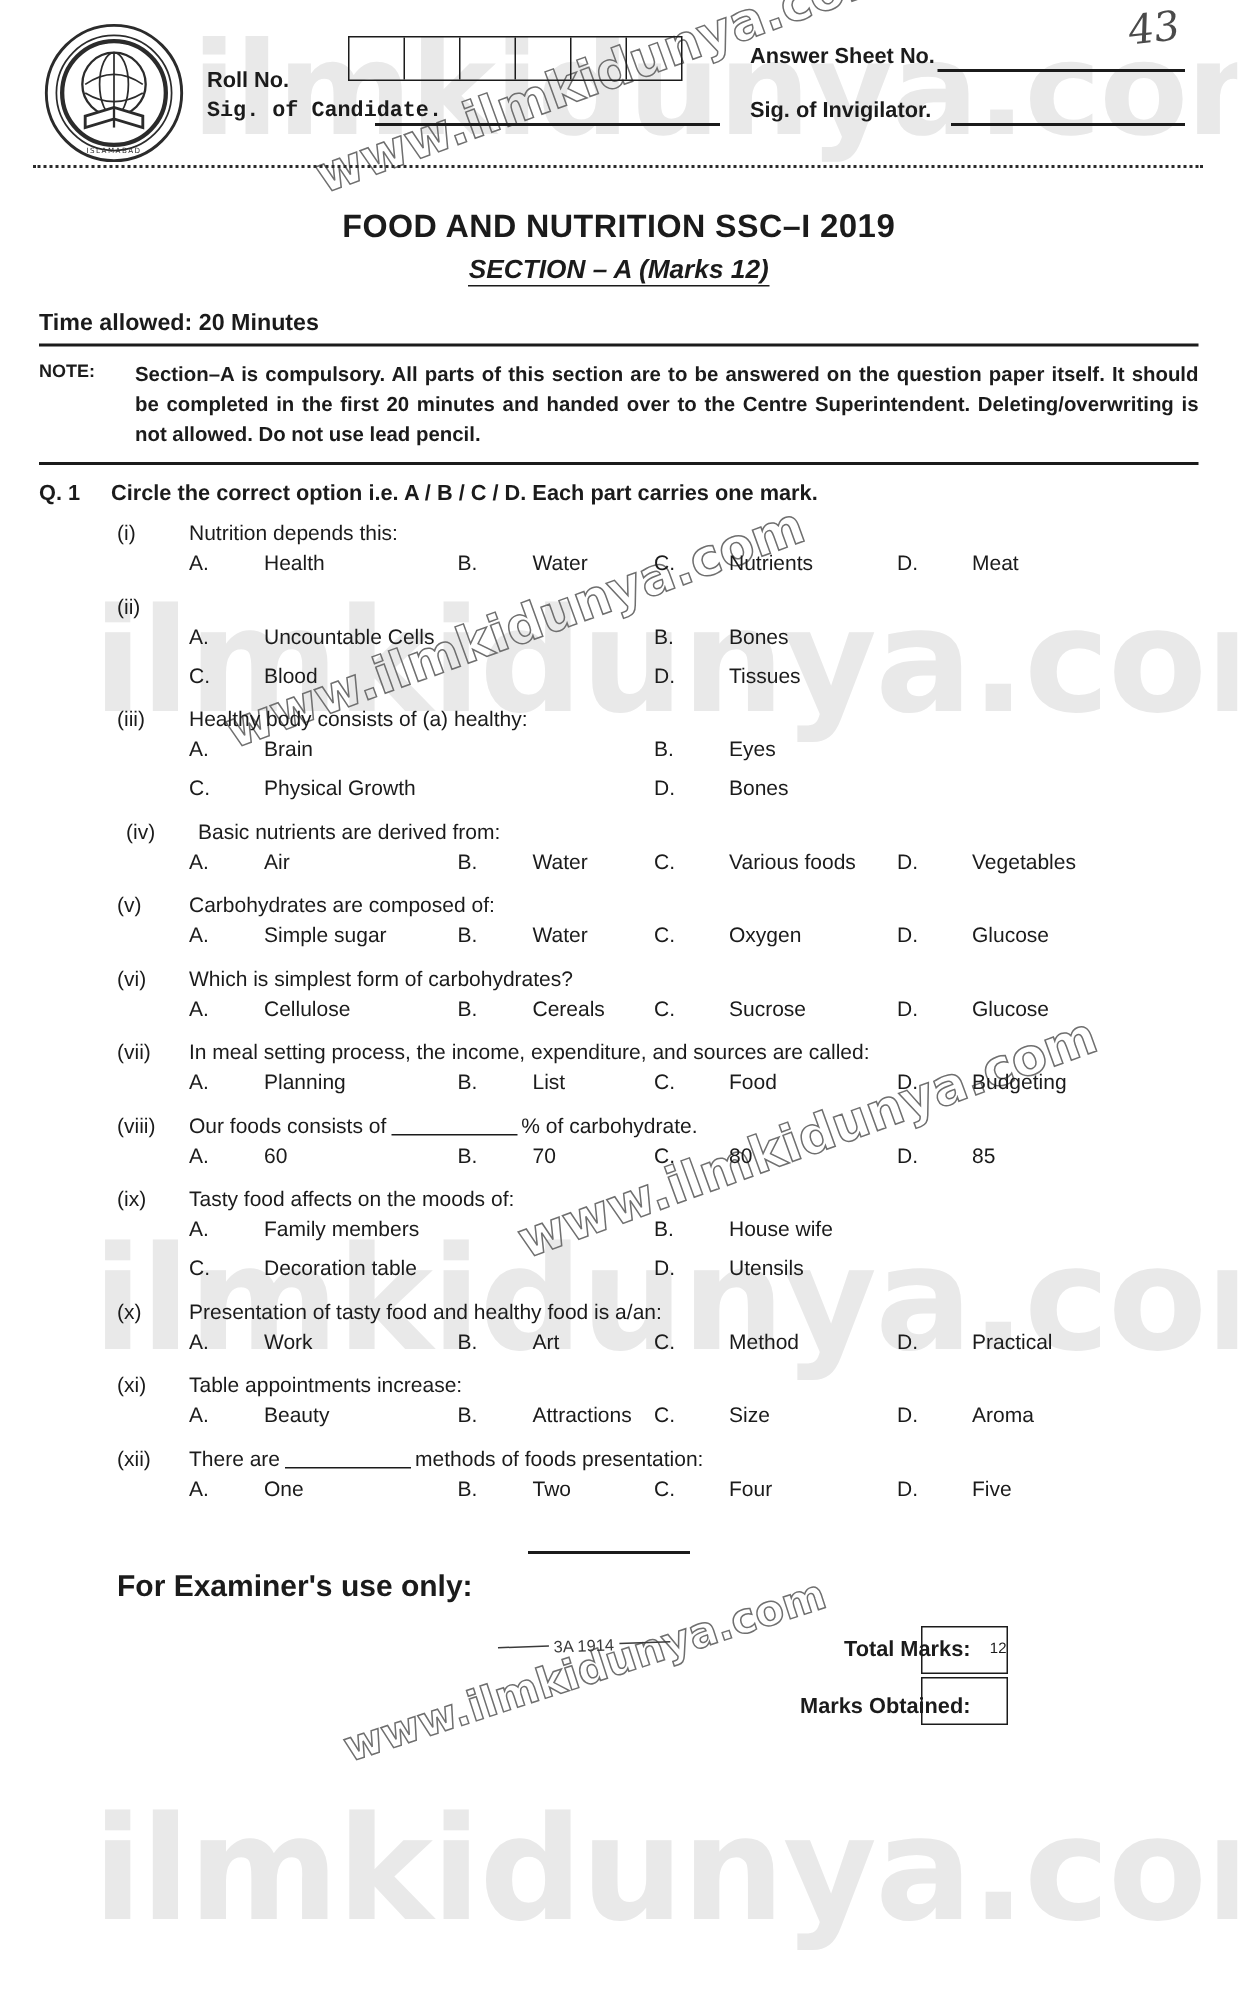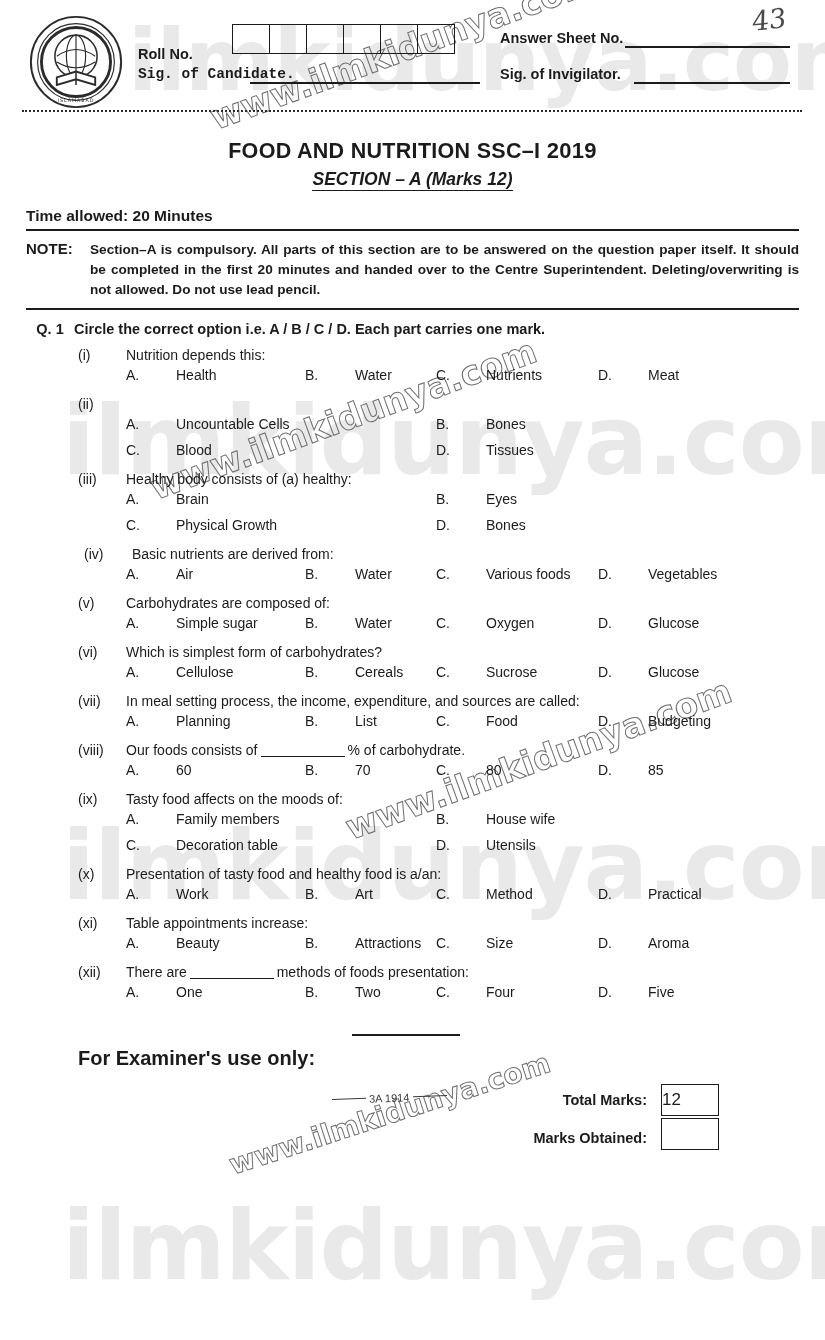--- a/index.html
+++ b/index.html
@@ -176,21 +176,21 @@
   }
   .hr-thick {
     margin: 4px 26px 0 26px;
     border-bottom: 2.4px solid #1b1b1b;
   }
   .note {
     display: flex;
     margin: 9px 26px 0 26px;
   }
   .note-label {
-    font-size: 15px;
+    font-size: 12px;
     font-weight: bold;
     width: 64px;
     flex: 0 0 64px;
   }
   .note-body {
     font-size: 13.6px;
     font-weight: bold;
     line-height: 1.46;
     text-align: justify;
     flex: 1;
@@ -200,21 +200,21 @@
     border-bottom: 2.4px solid #1b1b1b;
   }
 
   
   .q-head {
     display: flex;
     margin: 11px 0 0 26px;
     font-size: 14.5px;
     font-weight: bold;
   }
-  .q-head .q-no { width: 48px; flex: 0 0 48px; text-align: center; }
+  .q-head .q-no { width: 48px; flex: 0 0 48px; }
 
   .items { margin-top: 8px; }
 
   .item { margin-bottom: 2px; }
 
   .stem {
     display: flex;
     font-size: 14px;
     padding-left: 78px;
     line-height: 1.5;
@@ -283,26 +283,26 @@
     position: absolute;
     right: 178px;
     font-size: 14.5px;
     font-weight: bold;
     text-align: right;
   }
   .ml-total { top: 12px; }
   .ml-obt { top: 50px; }
   .marks-box {
     position: absolute;
-    left: 661px;
+    left: 614px;
     width: 56px;
     height: 30px;
     border: 1.6px solid #1b1b1b;
-    text-align: left;
-    font-size: 17px;
+    text-align: right;
+    font-size: 10px;
     line-height: 30px;
   }
   .mb-total { top: 4px; }
   .mb-obt { top: 38px; }
 
   .pg-footer {
     position: absolute;
     left: 332px;
     top: 1092px;
     font-size: 11px;

